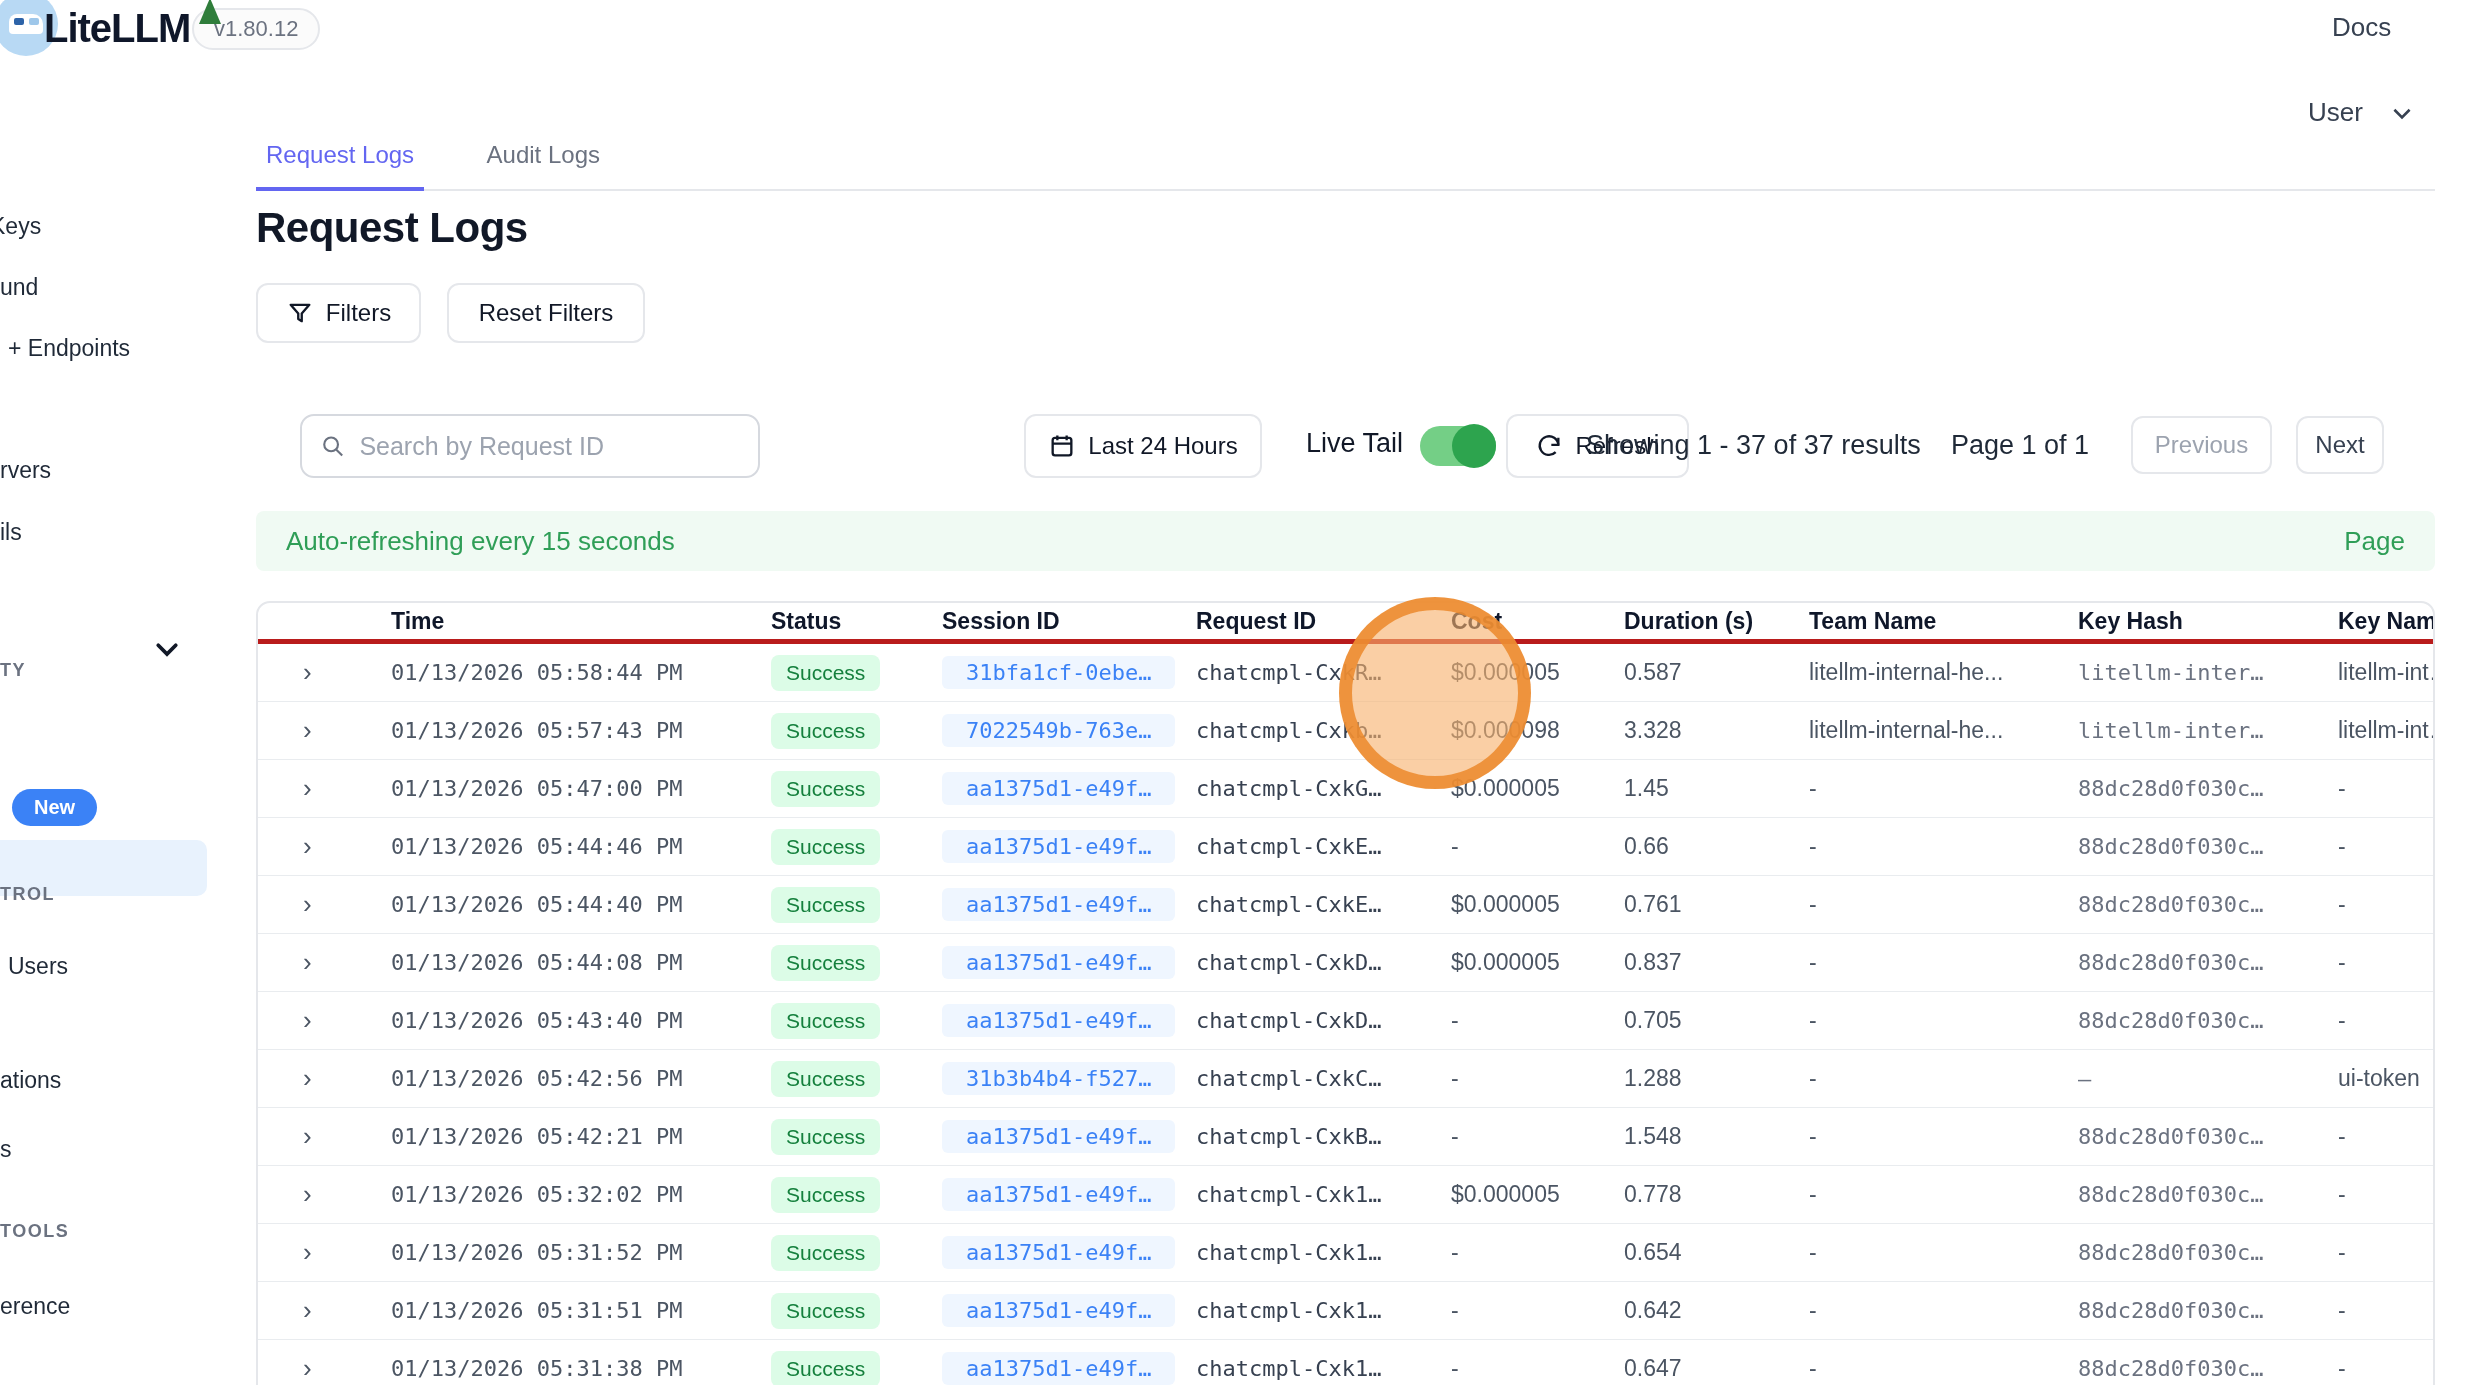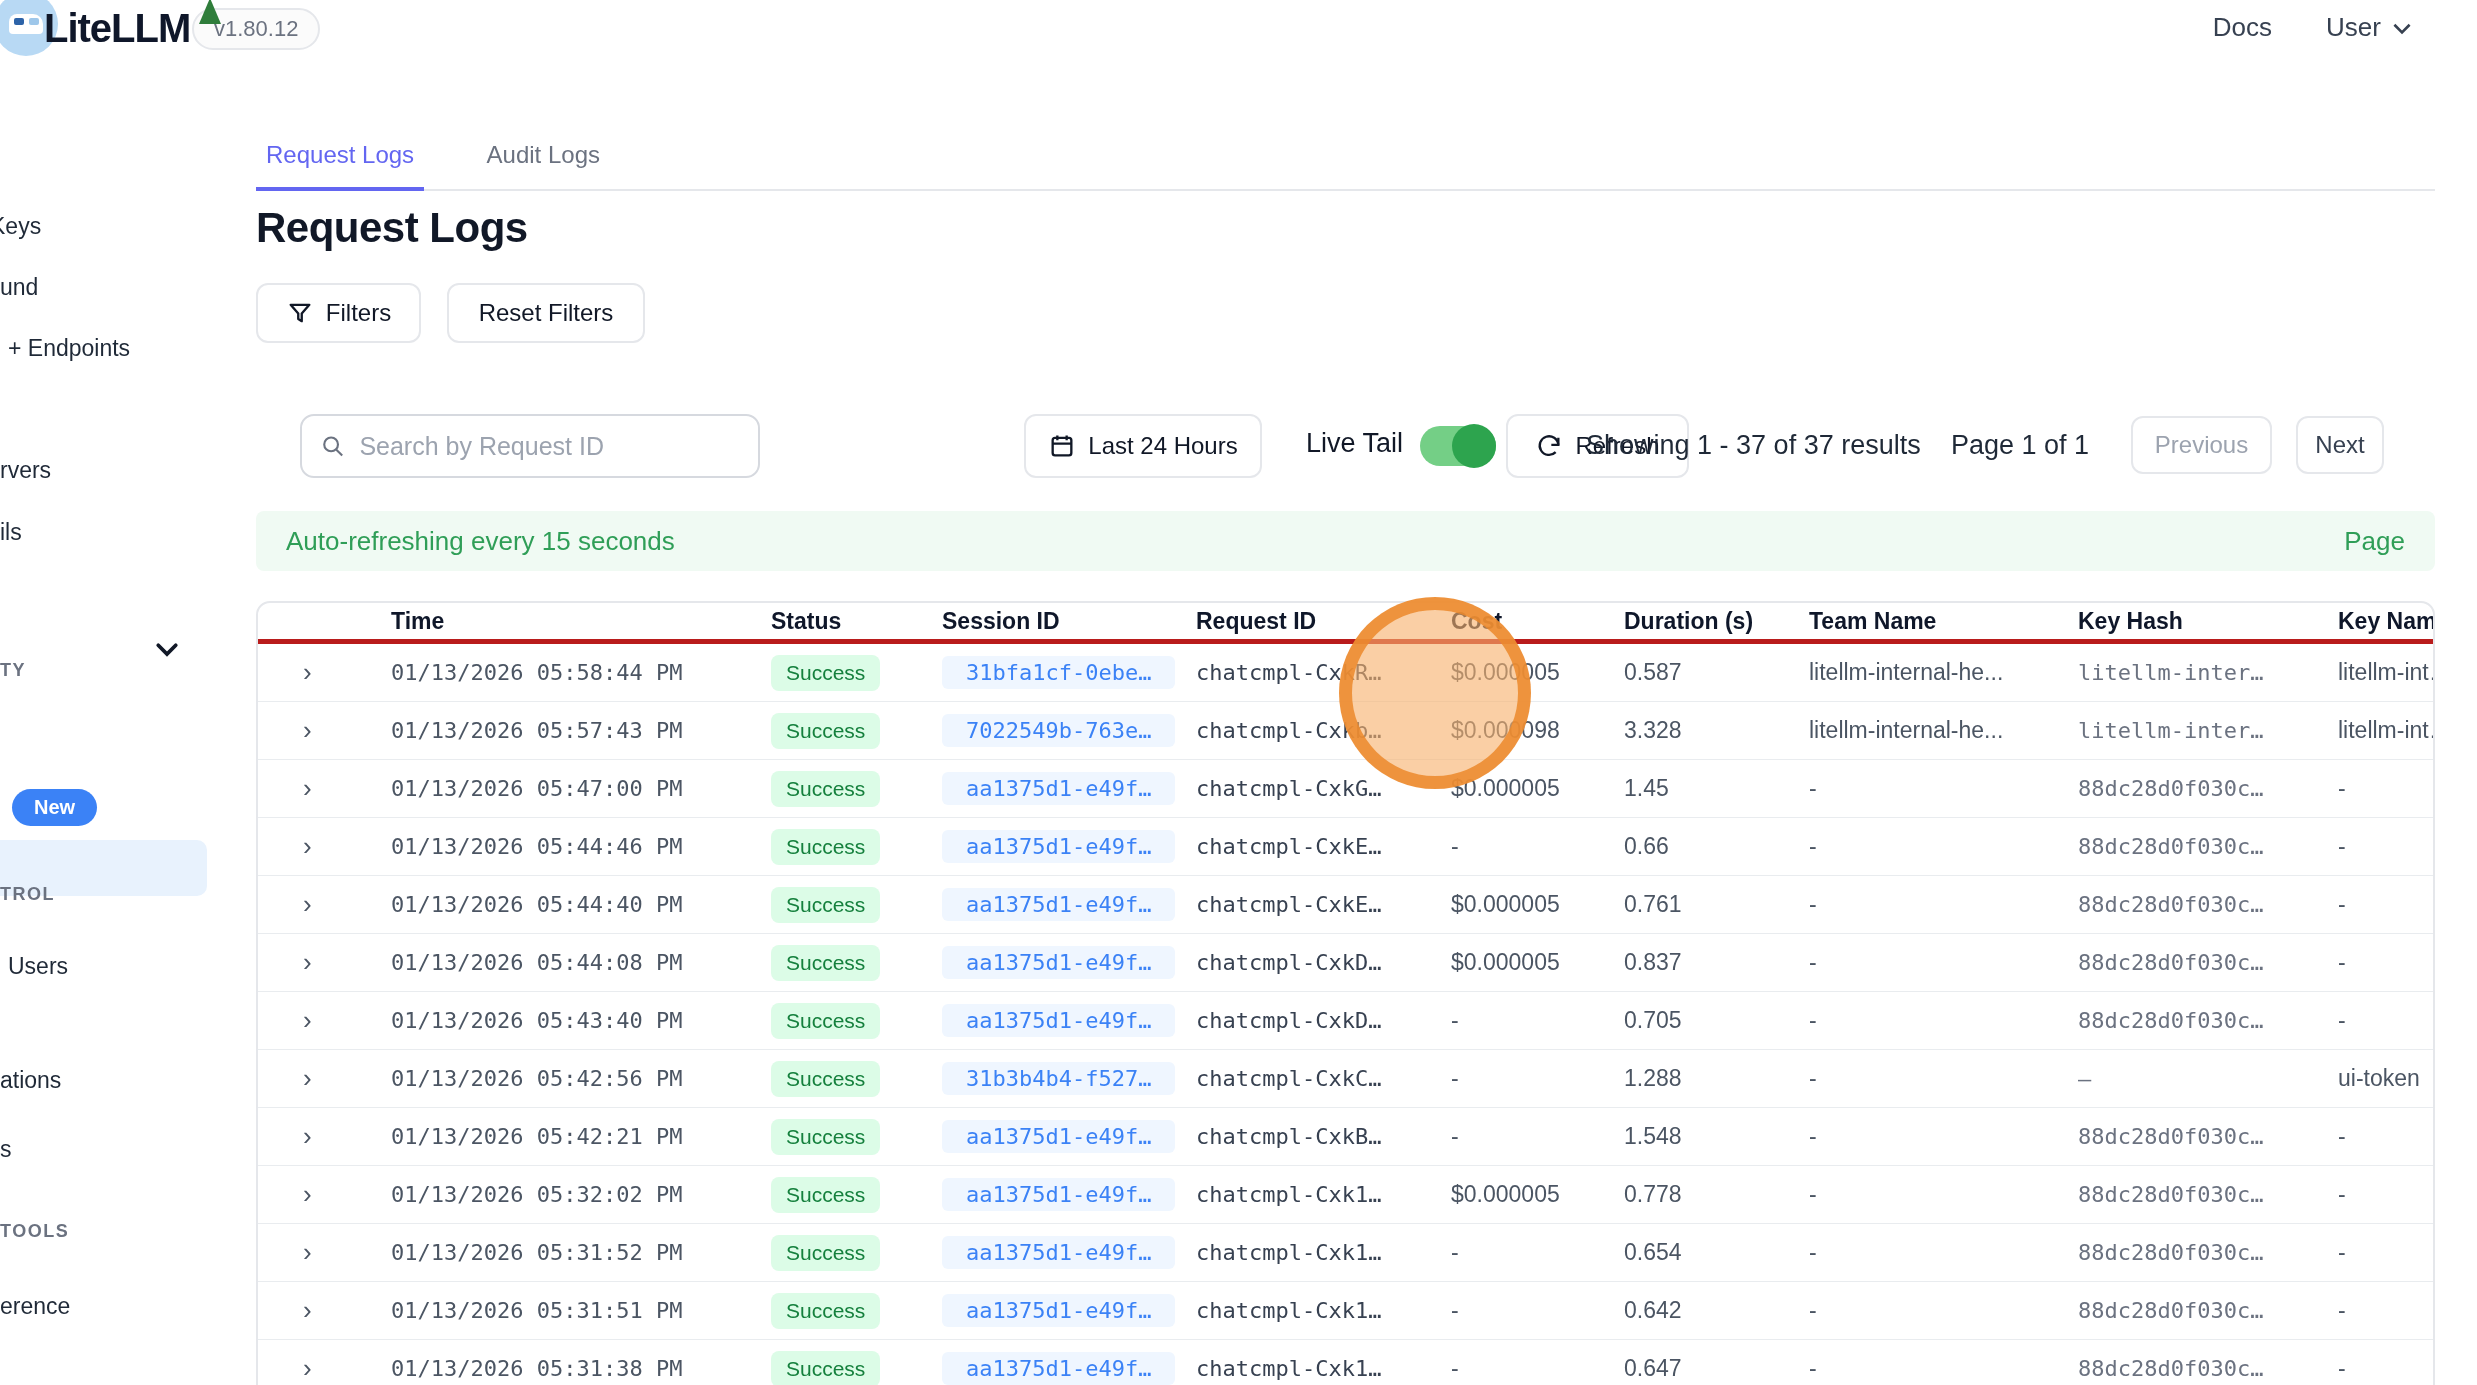--- a/index.html
+++ b/index.html
@@ -12,21 +12,21 @@
     background:#b8d9f4; display:flex; align-items:center; justify-content:center; overflow:hidden; }
   .train { width:34px; height:20px; background:#fff; border-radius:8px 10px 4px 4px; position:relative; }
   .train:before { content:""; position:absolute; left:5px; top:4px; width:10px; height:7px; background:#2d63a8; border-radius:2px; }
   .train:after { content:""; position:absolute; right:4px; top:4px; width:10px; height:7px; background:#9ec7ea; border-radius:2px; }
   .brand { position:absolute; left:44px; top:6px; font-size:40px; font-weight:800; letter-spacing:-1px; color:#0f172a; }
   .tree { position:absolute; left:199px; top:-2px; width:0; height:0;
     border-left:11px solid transparent; border-right:11px solid transparent; border-bottom:26px solid #2f7d3b; }
   .version-badge { position:absolute; left:192px; top:8px; padding:6px 20px; border:2px solid #e5e7eb;
     border-radius:22px; background:#fbfbfb; color:#6b7280; font-size:22px; }
   .nav-right { position:absolute; right:62px; top:12px; display:flex; align-items:center; gap:54px;
-    font-size:26px; color:#374151; }
+    font-size:26px; color:#374151;flex-direction:column; }
   .chev-svg { width:26px; height:26px; stroke:#374151; stroke-width:2.4; fill:none; }
 
   
   .sidebar { position:absolute; left:0; top:58px; width:212px; height:1327px; background:#fff; }
   .side-item { position:absolute; left:0; font-size:23px; color:#1f2937; white-space:nowrap; }
   .side-section { position:absolute; left:0; font-size:18px; font-weight:700; color:#6b7280; letter-spacing:1.5px; }
   .new-badge { position:absolute; left:12px; top:731px; background:#3b82f6; color:#fff; font-size:20px;
     font-weight:600; padding:7px 22px; border-radius:999px; }
   .side-selected { position:absolute; left:-14px; top:782px; width:221px; height:56px; background:#e8f2fd; border-radius:10px; }
   .side-chevron { position:absolute; left:152px; top:576px; }
@@ -102,21 +102,21 @@
 
 <div class="topnav">
   <div class="logo-wrap">
       <div class="train"></div>
     </div>
   <div class="brand">LiteLLM</div>
   <div class="version-badge">v1.80.12</div>
   <div class="tree"></div>
   <div class="nav-right">
     <span style="cursor:pointer;">Docs</span>
-    <span style="display:flex;align-items:center;gap:8px;cursor:pointer;text-align:center;">
+    <span style="display:flex;align-items:center;gap:26px;cursor:pointer;text-align:center;">
       <span>User</span>
       <svg class="chev-svg" viewBox="0 0 24 24">
           <path d="M5 9l7 7 7-7"></path>
         </svg>
     </span>
   </div>
 </div>
 
 <div class="sidebar">
   <div class="side-item" style="top:155px; left:-10px;">Keys</div>

